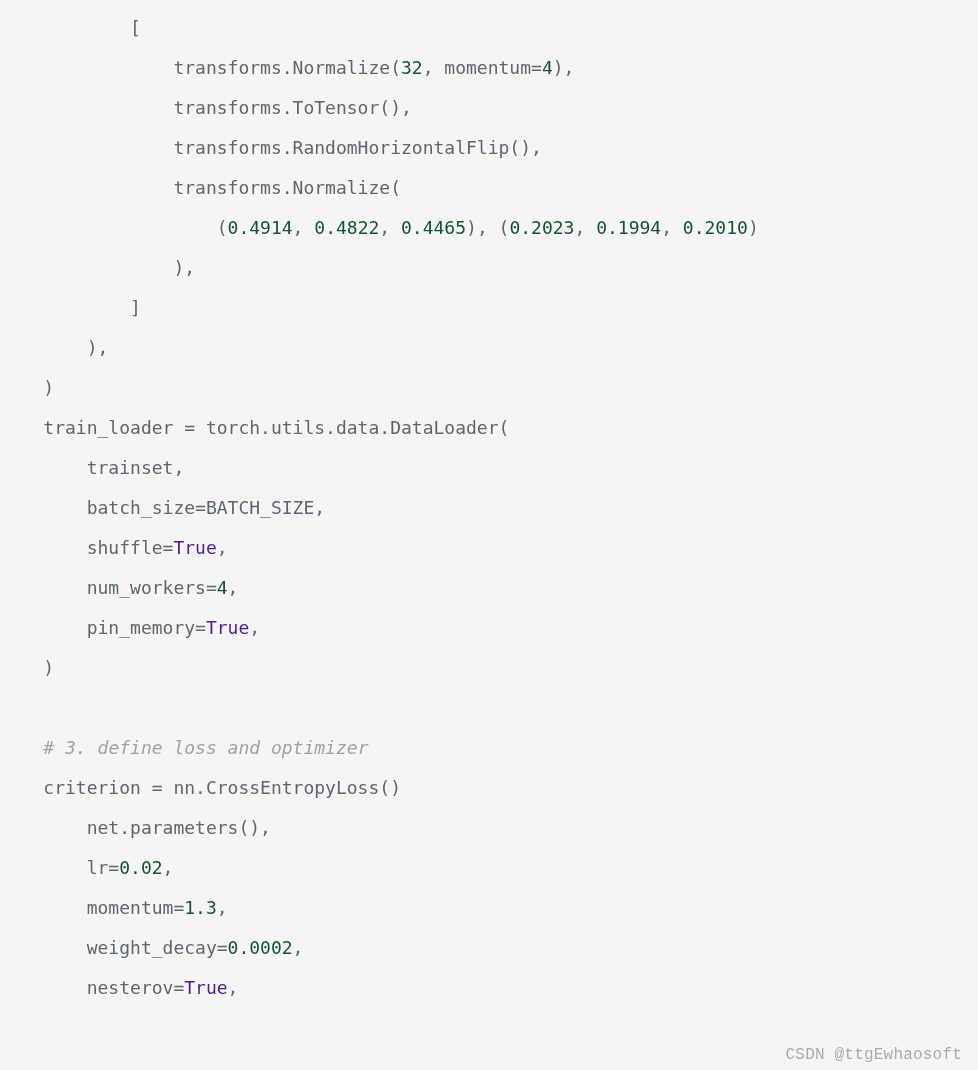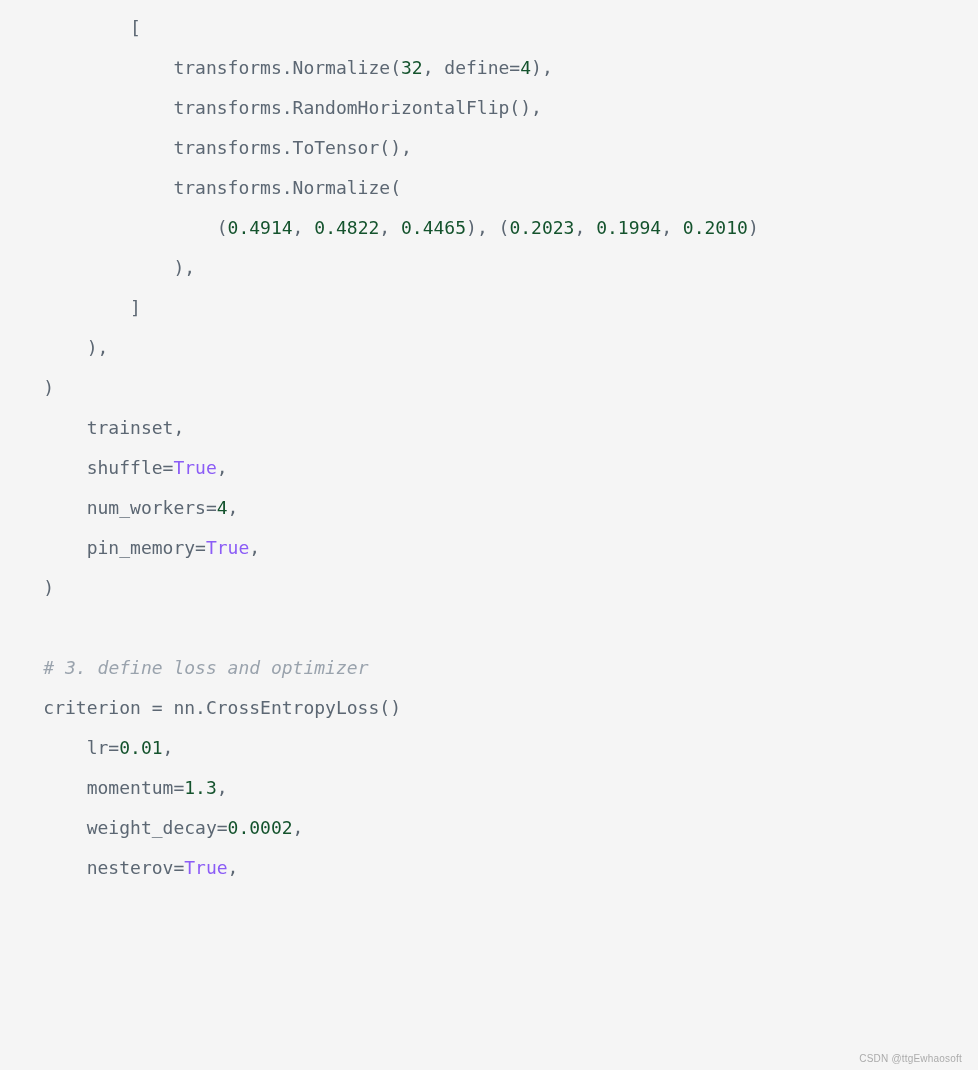--- a/index.html
+++ b/index.html
@@ -13,53 +13,56 @@
   pre.code {
     margin: 0;
     padding: 8px 0 0 0;
     font-family: Consolas, "DejaVu Sans Mono", Menlo, Monaco, monospace;
     font-size: 18px;
     line-height: 40px;
     color: #5c6773;
     white-space: pre;
   }
   .tok-num  { color: #14532d; }
-  .tok-kw   { color: #8b5cf6; }
+  .tok-kw   { color: #4c1d95; }
   .tok-com  { color: #9aa3ad; font-style: italic; margin-top: 31px; }
   .tok-text { color: #5c6773; }
   .watermark {
     position: absolute;
     right: 16px;
     bottom: 6px;
-    font-family: Liberation Sans, sans-serif;
-    font-size: 10px;
+    font-family: Liberation Mono, monospace;
+    font-size: 16px;
     color: rgba(110, 110, 110, 0.55);
     letter-spacing: 0.2px;
     user-select: none;
   }
 </style>
 </head>
 <body>
 
 <pre class="code"><span class="tok-text">            [
-</span><span class="tok-text">                transforms.Normalize(</span><span class="tok-num">32</span><span class="tok-text">, define=</span><span class="tok-num">4</span><span class="tok-text">),
+</span><span class="tok-text">                transforms.Normalize(</span><span class="tok-num">32</span><span class="tok-text">, momentum=</span><span class="tok-num">4</span><span class="tok-text">),
+</span><span class="tok-text">                transforms.ToTensor(),
 </span><span class="tok-text">                transforms.RandomHorizontalFlip(),
-</span><span class="tok-text">                transforms.ToTensor(),
 </span><span class="tok-text">                transforms.Normalize(
 </span><span class="tok-text">                    (</span><span class="tok-num">0.4914</span><span class="tok-text">, </span><span class="tok-num">0.4822</span><span class="tok-text">, </span><span class="tok-num">0.4465</span><span class="tok-text">), (</span><span class="tok-num">0.2023</span><span class="tok-text">, </span><span class="tok-num">0.1994</span><span class="tok-text">, </span><span class="tok-num">0.2010</span><span class="tok-text">)
 </span><span class="tok-text">                ),
 </span><span class="tok-text">            ]
 </span><span class="tok-text">        ),
 </span><span class="tok-text">    )
+</span><span class="tok-text">    train_loader = torch.utils.data.DataLoader(
 </span><span class="tok-text">        trainset,
+</span><span class="tok-text">        batch_size=BATCH_SIZE,
 </span><span class="tok-text">        shuffle=</span><span class="tok-kw">True</span><span class="tok-text">,
 </span><span class="tok-text">        num_workers=</span><span class="tok-num">4</span><span class="tok-text">,
 </span><span class="tok-text">        pin_memory=</span><span class="tok-kw">True</span><span class="tok-text">,
 </span><span class="tok-text">    )
 </span><span class="tok-text">
 </span><span class="tok-text">    </span><span class="tok-com"># 3. define loss and optimizer</span><span class="tok-text">
 </span><span class="tok-text">    criterion = nn.CrossEntropyLoss()
-</span><span class="tok-text">        lr=</span><span class="tok-num">0.01</span><span class="tok-text">,
+</span><span class="tok-text">        net.parameters(),
+</span><span class="tok-text">        lr=</span><span class="tok-num">0.02</span><span class="tok-text">,
 </span><span class="tok-text">        momentum=</span><span class="tok-num">1.3</span><span class="tok-text">,
 </span><span class="tok-text">        weight_decay=</span><span class="tok-num">0.0002</span><span class="tok-text">,
 </span><span class="tok-text">        nesterov=</span><span class="tok-kw">True</span><span class="tok-text">,</span></pre>
 
 <div class="watermark">CSDN @ttgEwhaosoft</div>
 
 </body></html>

